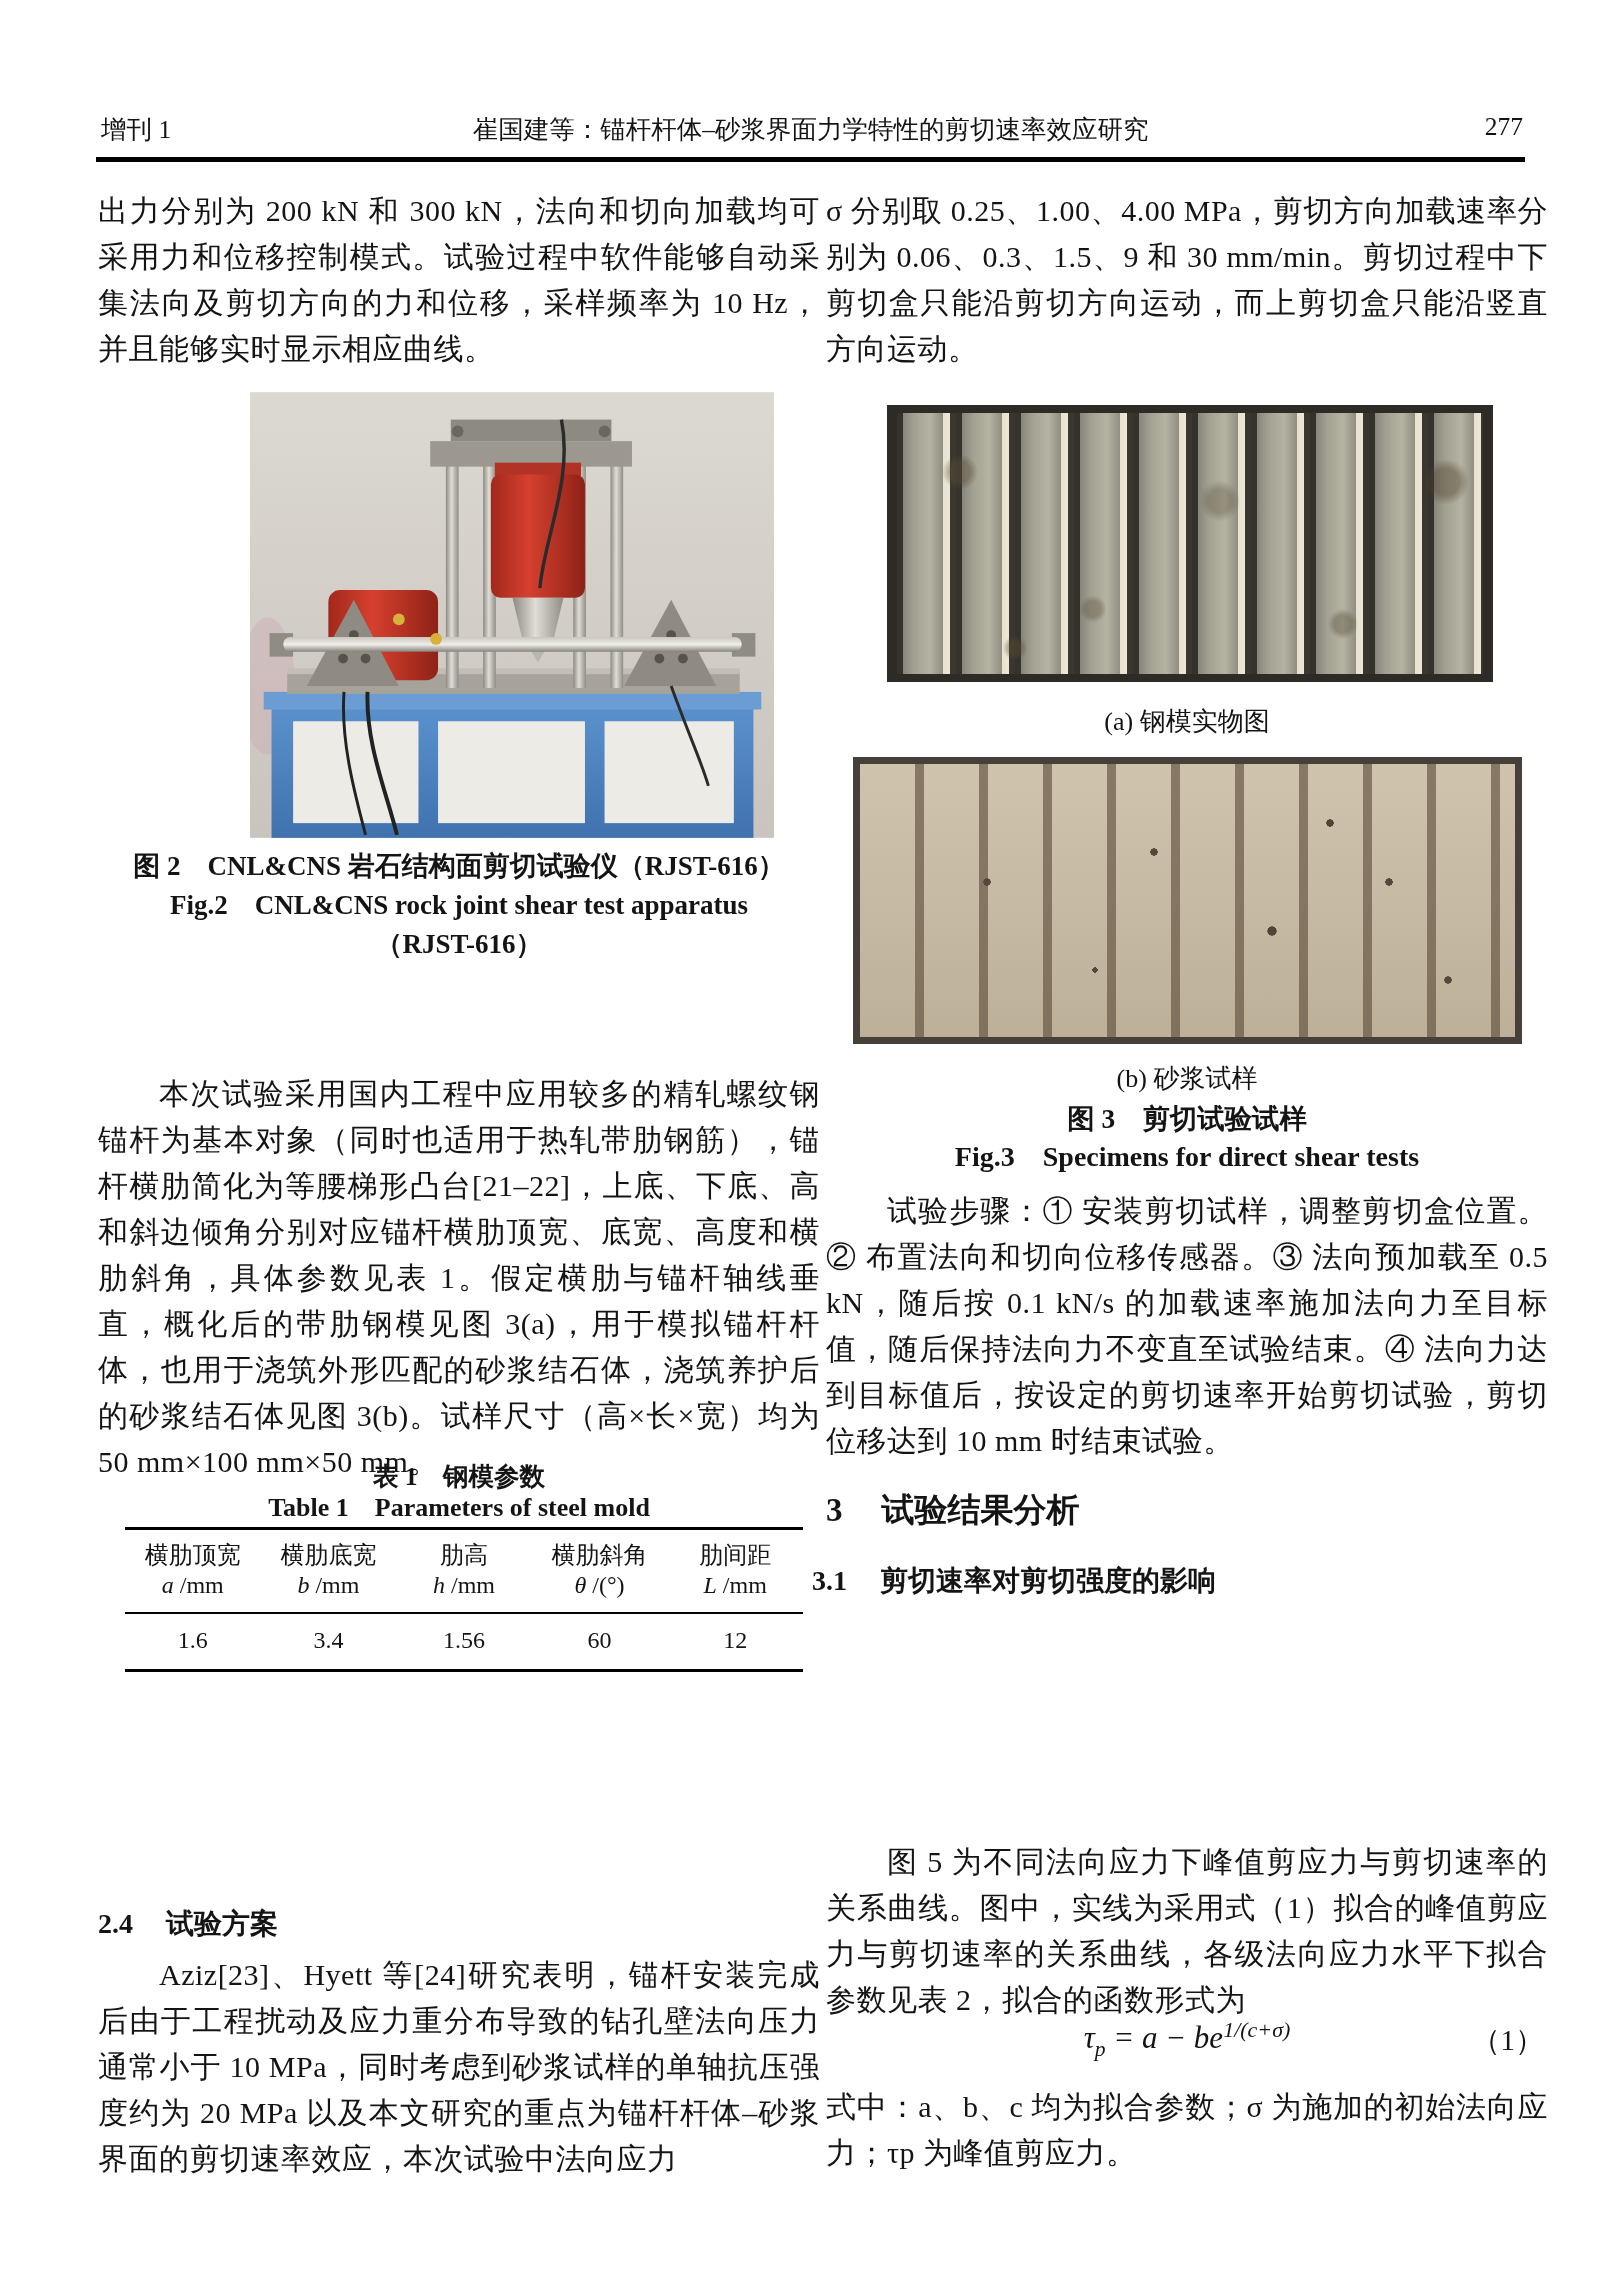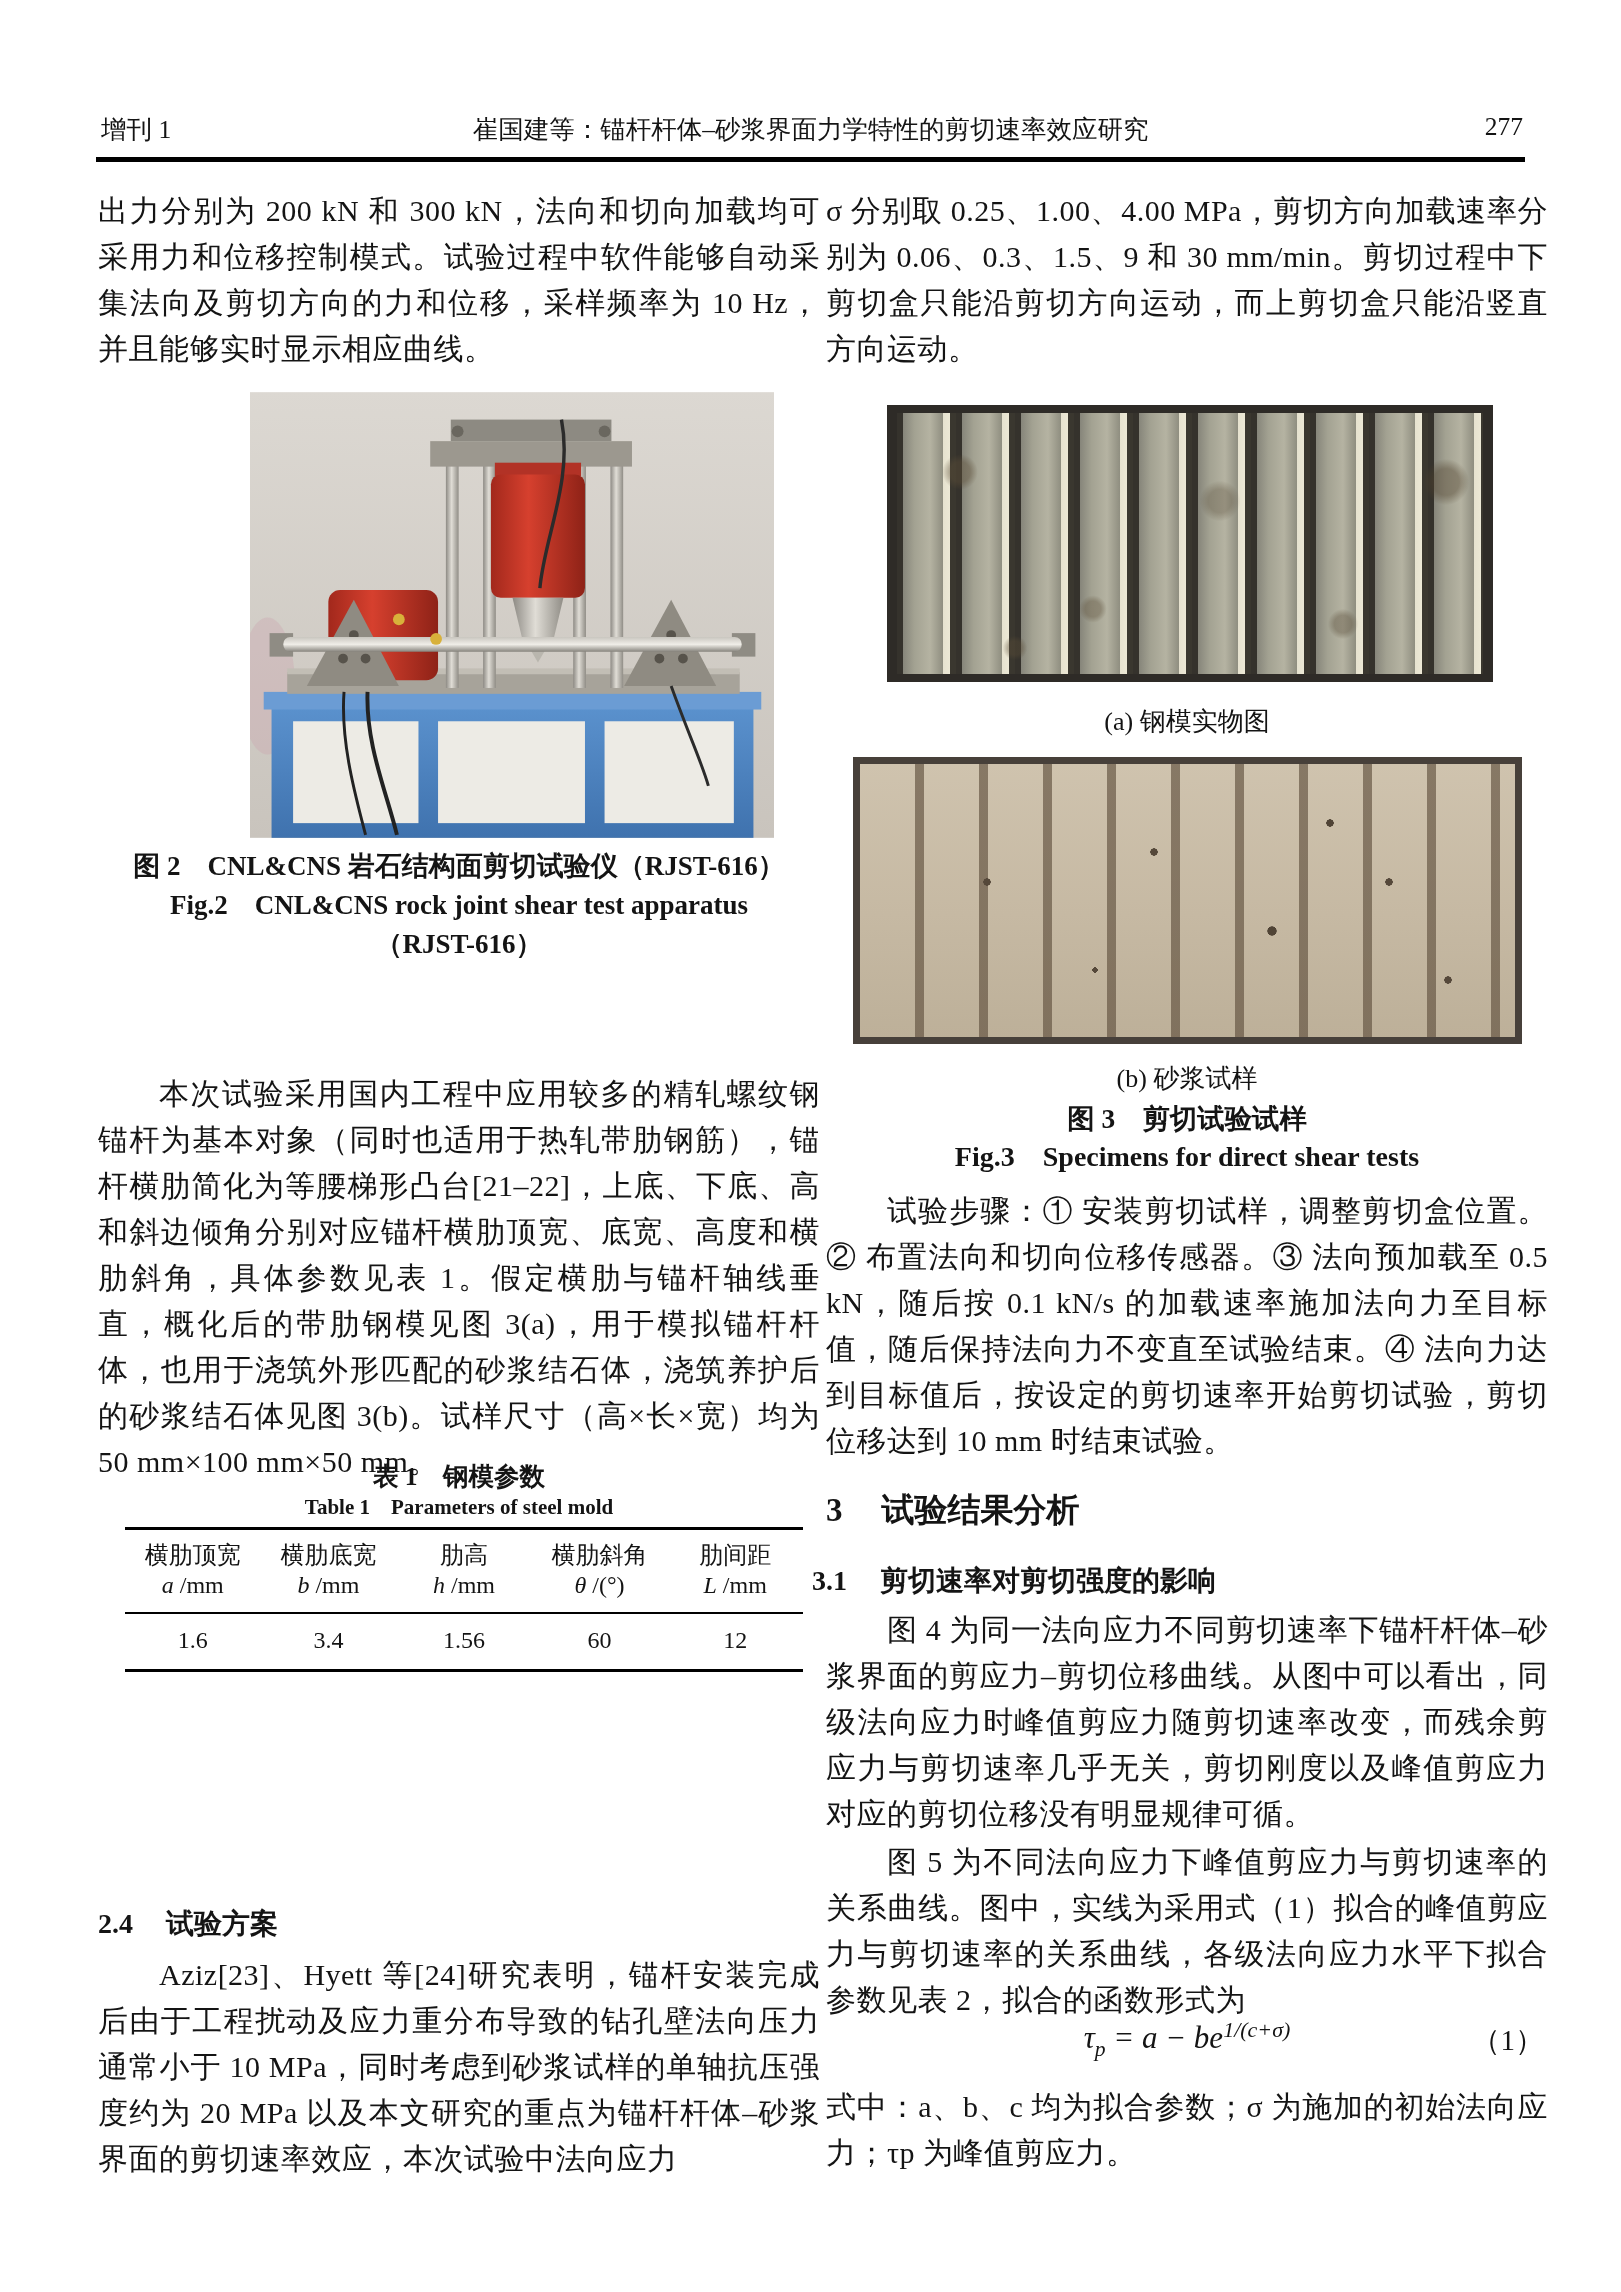--- a/index.html
+++ b/index.html
@@ -149,21 +149,21 @@
   </div>
 
   <div class="abs fig-cap" style="left:98px;top:847px;width:722px;">图 2　CNL&amp;CNS 岩石结构面剪切试验仪（RJST-616）</div>
   <div class="abs fig-cap" style="left:98px;top:886px;width:722px;">Fig.2　CNL&amp;CNS rock joint shear test apparatus</div>
   <div class="abs fig-cap" style="left:98px;top:925px;width:722px;">（RJST-616）</div>
 
 
   <div class="abs body-text indent" style="left:98px;top:1071px;width:722px;">本次试验采用国内工程中应用较多的精轧螺纹钢锚杆为基本对象（同时也适用于热轧带肋钢筋），锚杆横肋简化为等腰梯形凸台[21–22]，上底、下底、高和斜边倾角分别对应锚杆横肋顶宽、底宽、高度和横肋斜角，具体参数见表 1。假定横肋与锚杆轴线垂直，概化后的带肋钢模见图 3(a)，用于模拟锚杆杆体，也用于浇筑外形匹配的砂浆结石体，浇筑养护后的砂浆结石体见图 3(b)。试样尺寸（高×长×宽）均为 50 mm×100 mm×50 mm。</div>
 
   <div class="abs fig-cap" style="left:98px;top:1457px;width:722px;font-size:25.5px;">表 1　钢模参数</div>
-  <div class="abs fig-cap" style="left:98px;top:1488px;width:722px;font-size:21px;">Table 1　Parameters of steel mold</div>
+  <div class="abs fig-cap" style="left:98px;top:1488px;width:722px;font-size:26px;">Table 1　Parameters of steel mold</div>
 
   <div class="t1" style="left:125px;top:1527px;width:678px;">
     <div class="t1-row t1-head">
       <div class="t1-cell">
         <div>横肋顶宽</div>
         <div><span class="sym">a</span><span> /mm</span></div>
       </div>
       <div class="t1-cell">
         <div>横肋底宽</div>
         <div><span class="sym">b</span><span> /mm</span></div>
@@ -216,21 +216,20 @@
   <div class="abs body-text indent" style="left:826px;top:1188px;width:722px;">试验步骤：① 安装剪切试样，调整剪切盒位置。② 布置法向和切向位移传感器。③ 法向预加载至 0.5 kN，随后按 0.1 kN/s 的加载速率施加法向力至目标值，随后保持法向力不变直至试验结束。④ 法向力达到目标值后，按设定的剪切速率开始剪切试验，剪切位移达到 10 mm 时结束试验。</div>
 
   <div class="abs sec-head" style="left:826px;top:1488px;width:722px;">
     <span class="no">3</span><span>试验结果分析</span>
   </div>
 
   <div class="abs sub-head" style="left:812px;top:1562px;width:722px;">
     <span class="no">3.1</span><span>剪切速率对剪切强度的影响</span>
   </div>
 
-  <div class="abs body-text indent" style="left:826px;top:1607px;width:722px;">图 4 为同一法向应力不同剪切速率下锚杆杆体–砂浆界面的剪应力–剪切位移曲线。从图中可以看出，同级法向应力时峰值剪应力随剪切速率改变，而残余剪应力与剪切速率几乎无关，剪切刚度以及峰值剪应力对应的剪切位移没有明显规律可循。</div>
 
   <div class="abs body-text indent" style="left:826px;top:1839px;width:722px;">图 5 为不同法向应力下峰值剪应力与剪切速率的关系曲线。图中，实线为采用式（1）拟合的峰值剪应力与剪切速率的关系曲线，各级法向应力水平下拟合参数见表 2，拟合的函数形式为</div>
 
   <div class="abs" style="left:826px;top:2017px;width:722px;height:51px;">
     <div class="abs" style="left:0;width:722px;text-align:center;font-size:31px;font-style:italic;">
       <span>τ</span><sub style="font-size:21.6px;">p</sub><span> = a − be</span><sup style="font-size:22px;font-style:italic;">1/(c+σ)</sup>
     </div>
     <div class="abs" style="right:3.9px;top:3.9px;font-size:29px;">（1）</div>
   </div>
 

